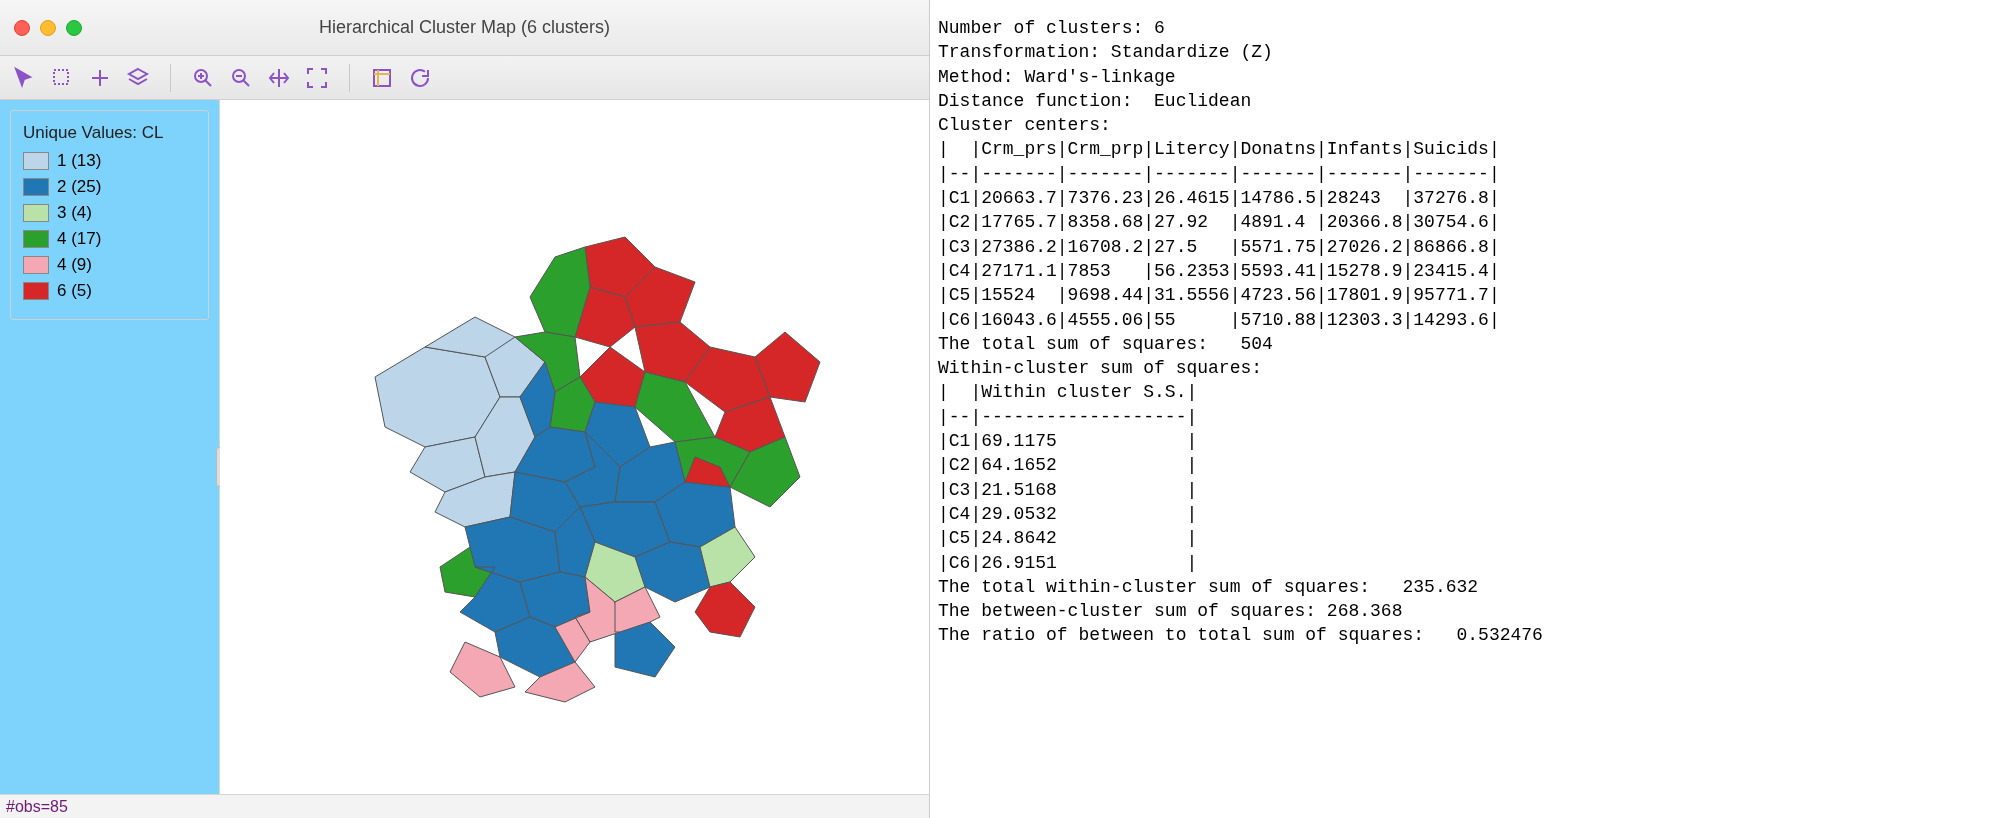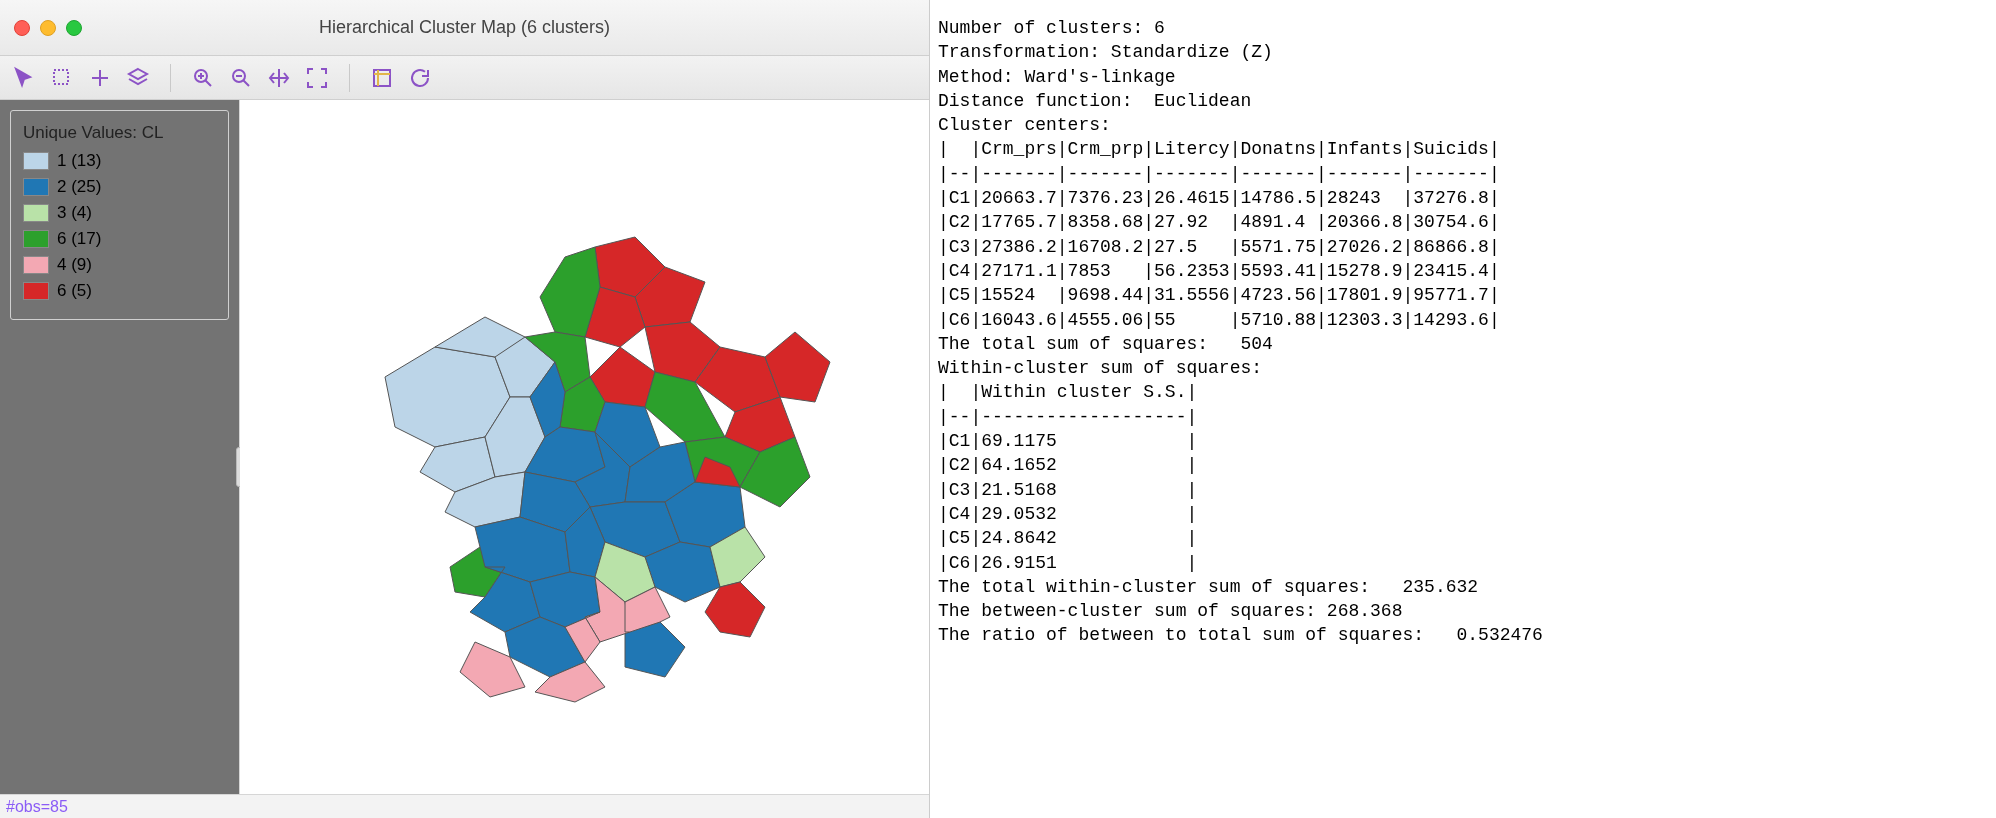--- a/index.html
+++ b/index.html
@@ -12,29 +12,29 @@
   .tl.red { background: #ff5f57; border: 1px solid #e14137; }
   .tl.yellow { background: #febc2e; border: 1px solid #dfa023; }
   .tl.green { background: #28c840; border: 1px solid #1fa532; }
   .title { position: absolute; left: 0; right: 0; text-align: center; font-size: 18px; color: #444; pointer-events: none; }
   .toolbar { height: 44px; background: linear-gradient(#f2f2f2, #e6e6e6); border-bottom: 1px solid #cfcfcf; display: flex; align-items: center; padding: 0 10px; gap: 14px; }
   .tb-group { display: flex; align-items: center; gap: 10px; }
   .tb-sep { width: 1px; height: 28px; background: #c9c9c9; margin: 0 4px; }
   .tb-btn { width: 28px; height: 28px; display: flex; align-items: center; justify-content: center; color: #8c53c6; cursor: pointer; }
   .tb-btn svg { width: 24px; height: 24px; stroke: #8c53c6; fill: none; stroke-width: 2; }
   .content { flex: 1; display: flex; background: #fff; }
-  .legend-pane { width: 240px; border-right: 1px solid #d6d6d6; display: flex; flex-direction: column; background: #737373; }
+  .legend-pane { width: 220px; border-right: 1px solid #d6d6d6; display: flex; flex-direction: column; background: #7dd3fc; }
   .legend-box { margin: 10px; border: 1px solid #d0d0d0; border-radius: 3px; padding: 12px; }
   .legend-title { font-size: 17px; margin-bottom: 8px; color: #222; }
   .legend-item { display: flex; align-items: center; gap: 8px; margin: 6px 0; font-size: 17px; }
   .swatch { width: 26px; height: 18px; border: 1px solid #888; }
   .map-area { flex: 1; display: flex; align-items: center; justify-content: center; position: relative; background: #fff; }
   .map-area svg { width: 520px; height: 520px; }
   .region { stroke: #555; stroke-width: 1; }
-  .status { height: 24px; background: #f3f3f3; border-top: 1px solid #d6d6d6; font-size: 16px; color: #8b5cf6; padding-left: 6px; display: flex; align-items: center; }
+  .status { height: 24px; background: #f3f3f3; border-top: 1px solid #d6d6d6; font-size: 16px; color: #701a75; padding-left: 6px; display: flex; align-items: center; }
   .text-pane { flex: 1; padding: 16px 8px; font-family: "Courier New", monospace; font-size: 18px; line-height: 1.35; white-space: pre; color: #000; overflow: hidden; }
   .text-pane .row { white-space: pre; }
   .splitter-handle { position: absolute; right: -5px; top: 50%; width: 8px; height: 40px; background: #ddd; border:1px solid #bbb; border-radius:3px; }
 </style>
 </head>
 <body>
 
 <div class="app">
   <div class="map-window">
     <div class="titlebar">
@@ -123,21 +123,21 @@
               <div class="legend-item">
                 <div class="swatch" style="background: rgb(32, 119, 180);"></div>
                 <span>2 (25)</span>
               </div>
               <div class="legend-item">
                 <div class="swatch" style="background: rgb(185, 226, 168);"></div>
                 <span>3 (4)</span>
               </div>
               <div class="legend-item">
                 <div class="swatch" style="background: rgb(44, 160, 44);"></div>
-                <span>6 (17)</span>
+                <span>4 (17)</span>
               </div>
               <div class="legend-item">
                 <div class="swatch" style="background: rgb(243, 168, 179);"></div>
                 <span>4 (9)</span>
               </div>
               <div class="legend-item">
                 <div class="swatch" style="background: rgb(214, 39, 40);"></div>
                 <span>6 (5)</span>
               </div>
             </div>

